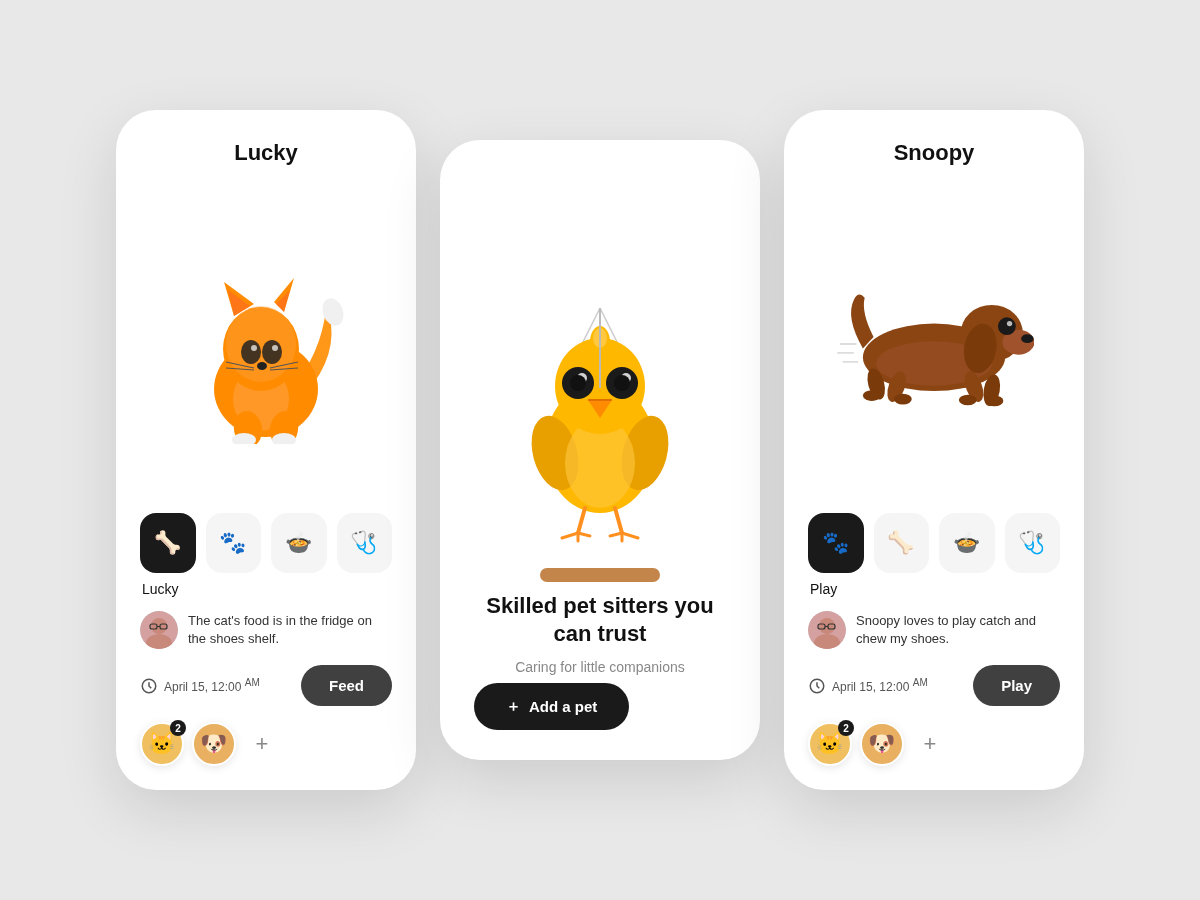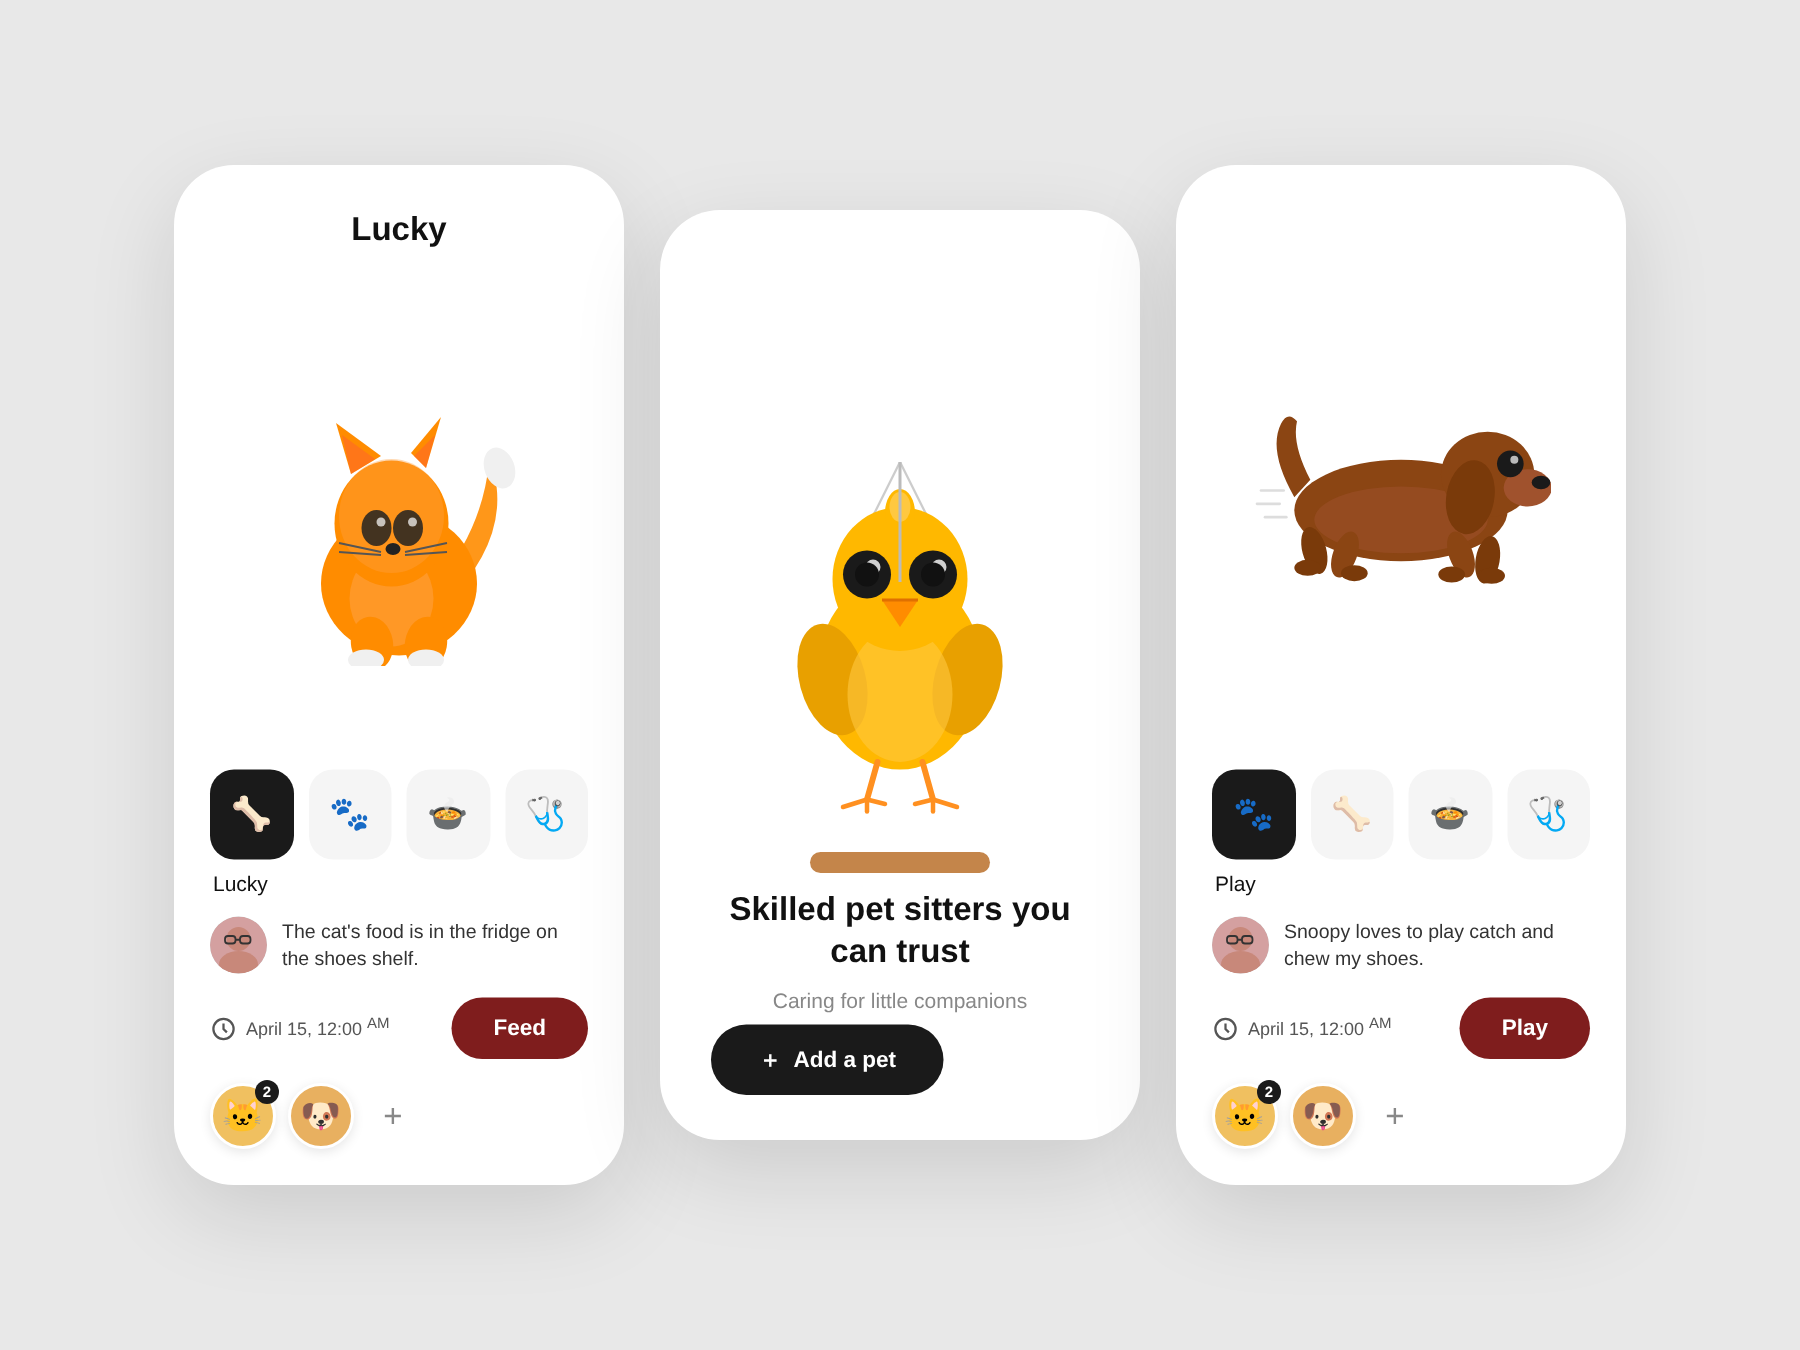--- a/index.html
+++ b/index.html
@@ -124,21 +124,21 @@
       margin-bottom: 16px;
     }
     .schedule-time {
       display: flex;
       align-items: flex-start;
       gap: 6px;
       font-size: 12px;
       color: #555;
     }
     .feed-btn {
-      background: #7f1d1d;
+      background: #404040;
       color: #fff;
       border: none;
       border-radius: 50px;
       padding: 12px 28px;
       font-size: 15px;
       font-weight: 600;
       cursor: pointer;
     }
     .pet-avatars-row {
       display: flex;
@@ -393,20 +393,21 @@
       <h2 class="middle-title">Skilled pet sitters you can trust</h2>
       <p class="middle-subtitle">Caring for little companions</p>
       <button class="add-pet-btn">
         <span>＋</span>
         <span>Add a pet</span>
       </button>
     </div>
   </div>
 
   <div class="phone phone-right">
+    <h2 class="pet-name">Snoopy</h2>
     <div class="pet-illustration">
 
       <svg class="dog-svg" viewBox="0 0 220 180" xmlns="http://www.w3.org/2000/svg">
 
         <ellipse cx="110" cy="105" rx="80" ry="38" fill="#8B4513"></ellipse>
 
         <ellipse cx="110" cy="112" rx="65" ry="25" fill="#A0522D" opacity="0.5"></ellipse>
 
         <ellipse cx="175" cy="78" rx="35" ry="32" fill="#8B4513"></ellipse>
 

